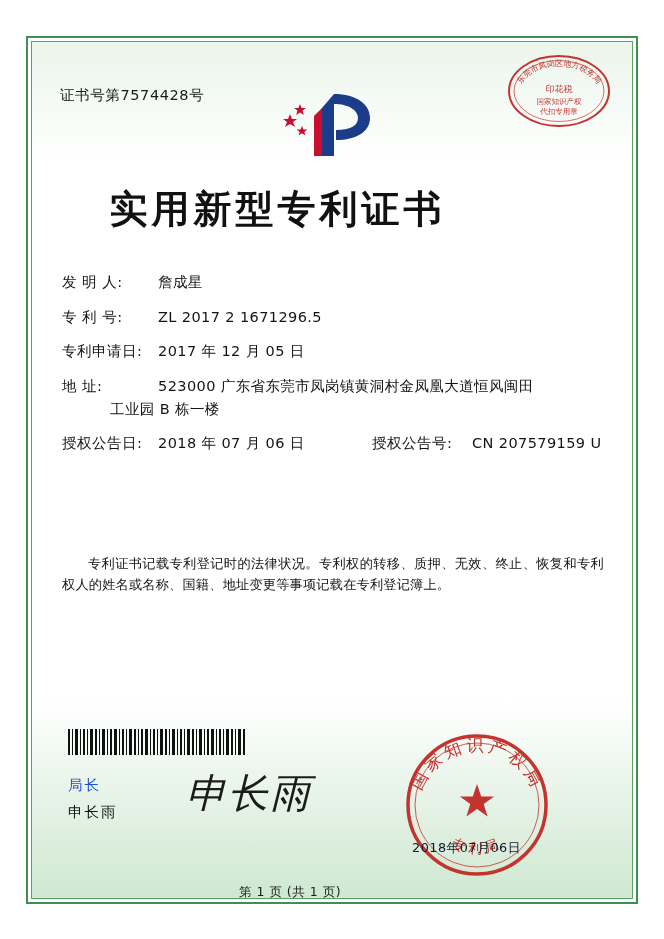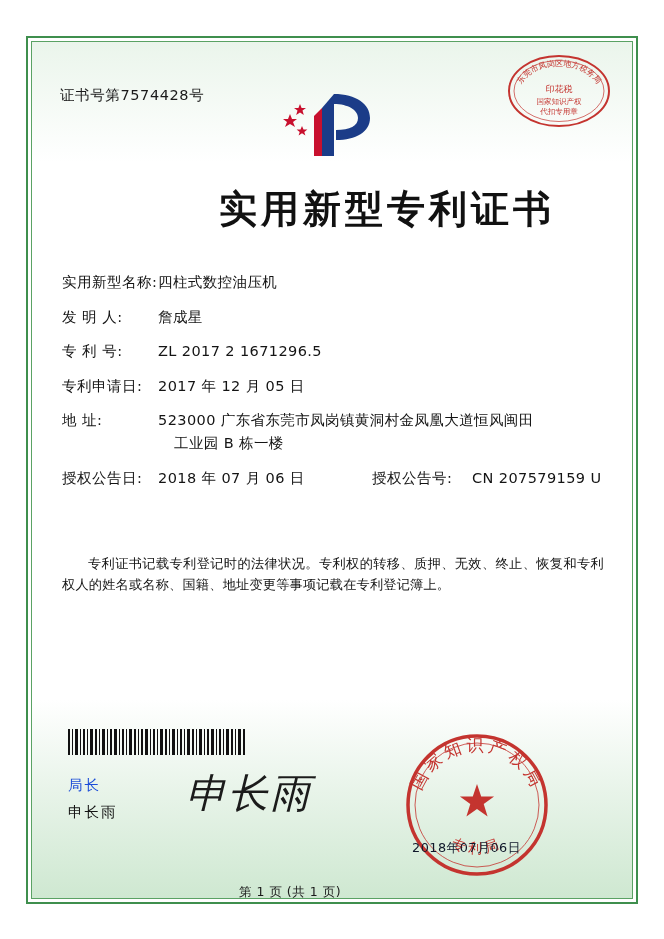--- a/index.html
+++ b/index.html
@@ -90,21 +90,21 @@
     width: 108px;
     height: 78px;
   }
 
   
   .title {
     position: absolute;
     left: 0;
     top: 184px;
     width: 555px;
-    text-align: right;
+    text-align: center;
     font-size: 38px;
     font-weight: bold;
     letter-spacing: 4px;
     color: #111;
     font-family: "DejaVu Sans", sans-serif;
   }
 
   
   .fields {
     position: absolute;
@@ -126,21 +126,21 @@
     vertical-align: top;
     letter-spacing: 0.5px;
   }
   .row .val {
     display: inline-block;
     vertical-align: top;
     letter-spacing: 0.4px;
   }
   .row .val2 {
     display: block;
-    margin-left: 112px;
+    margin-left: 48px;
     margin-top: 3px;
     letter-spacing: 0.4px;
   }
   .row.inline-pair .lbl2 {
     position: absolute;
     left: 310px;
     top: 0;
     letter-spacing: 0.5px;
   }
   .row.inline-pair .val-right {
@@ -273,23 +273,20 @@
         <text x="54" y="40" font-size="9" fill="#c4342f" text-anchor="middle" font-family="DejaVu Sans, sans-serif">印花税</text>
         <text x="54" y="52" font-size="7.5" fill="#c4342f" text-anchor="middle" font-family="DejaVu Sans, sans-serif">国家知识产权</text>
         <text x="54" y="62" font-size="7.5" fill="#c4342f" text-anchor="middle" font-family="DejaVu Sans, sans-serif">代扣专用章</text>
       </svg>
     </div>
 
     <div class="title">实用新型专利证书</div>
 
     <div class="fields">
 
-      <div class="row">
-        <span class="lbl">实用新型名称:</span><span class="val">四柱式数控油压机</span>
-      </div>
 
       <div class="row">
         <span class="lbl">发 明 人:</span><span class="val">詹成星</span>
       </div>
 
       <div class="row">
         <span class="lbl">专 利 号:</span><span class="val">ZL 2017 2 1671296.5</span>
       </div>
 
       <div class="row">

